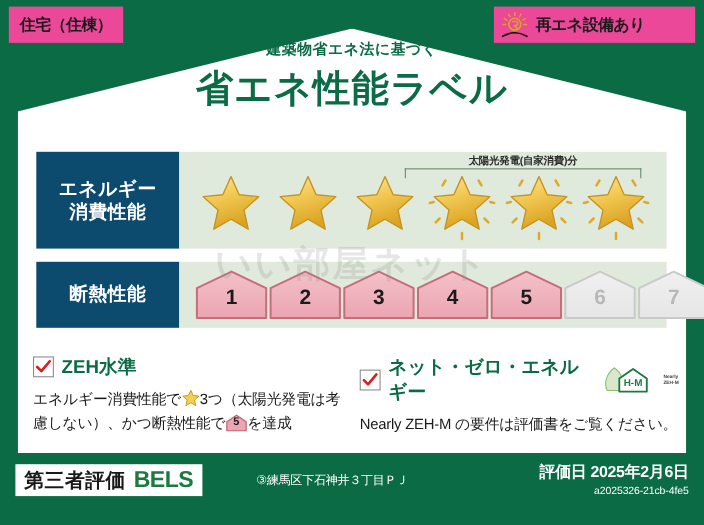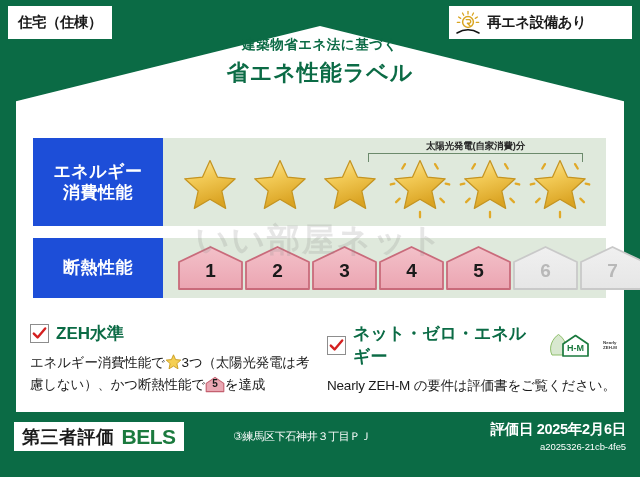--- a/index.html
+++ b/index.html
@@ -10,21 +10,21 @@
   }
   #label-root {
     position: relative;
     width: 640px; height: 477px;
     background: #0b6b45;
   }
 
   
   .badge-box {
     position: absolute;
-    background: #ffffff;
+    background: #ec4899;
     display: flex;
     align-items: center;
     justify-content: center;
   }
   #building-type-badge {
     left: 8px; top: 6px;
     width: 104px; height: 33px;
   }
   #building-type-badge .txt {
     font-size: 14.5px; font-weight: bold; color: #1a1a1a;
@@ -57,21 +57,21 @@
   #title-block {
     position: absolute; left: 0; right: 0; top: 36px;
     text-align: center;
   }
   #title-sub {
     font-size: 13.5px; font-weight: bold; color: #0b6b45;
     letter-spacing: 0.5px;
   }
   #title-main {
     margin-top: 4px;
-    font-size: 22px; font-weight: bold; color: #0b6b45;
+    font-size: 34px; font-weight: bold; color: #0b6b45;
     letter-spacing: 1px;
   }
 
   
   #watermark {
     position: absolute;
     left: 0; right: 0; top: 218px;
     text-align: center;
     font-size: 33px; font-weight: bold;
     color: rgba(140,140,140,0.22);
@@ -84,21 +84,21 @@
   .rating-row {
     position: absolute;
     left: 33px; width: 573px;
     display: flex;
     z-index: 3;
   }
   #row-energy { top: 138px; height: 88px; }
   #row-insulation { top: 238px; height: 60px; }
 
   .row-label {
-    background: #1d4ed8;
+    background: #0c4a6e;
     color: #ffffff;
     flex: 0 0 130px;
     display: flex; flex-direction: column;
     align-items: center; justify-content: center;
     font-size: 17px; font-weight: bold;
     line-height: 1.25;
     letter-spacing: 0.5px;
   }
   .row-body {
     flex: 1 1 auto;

